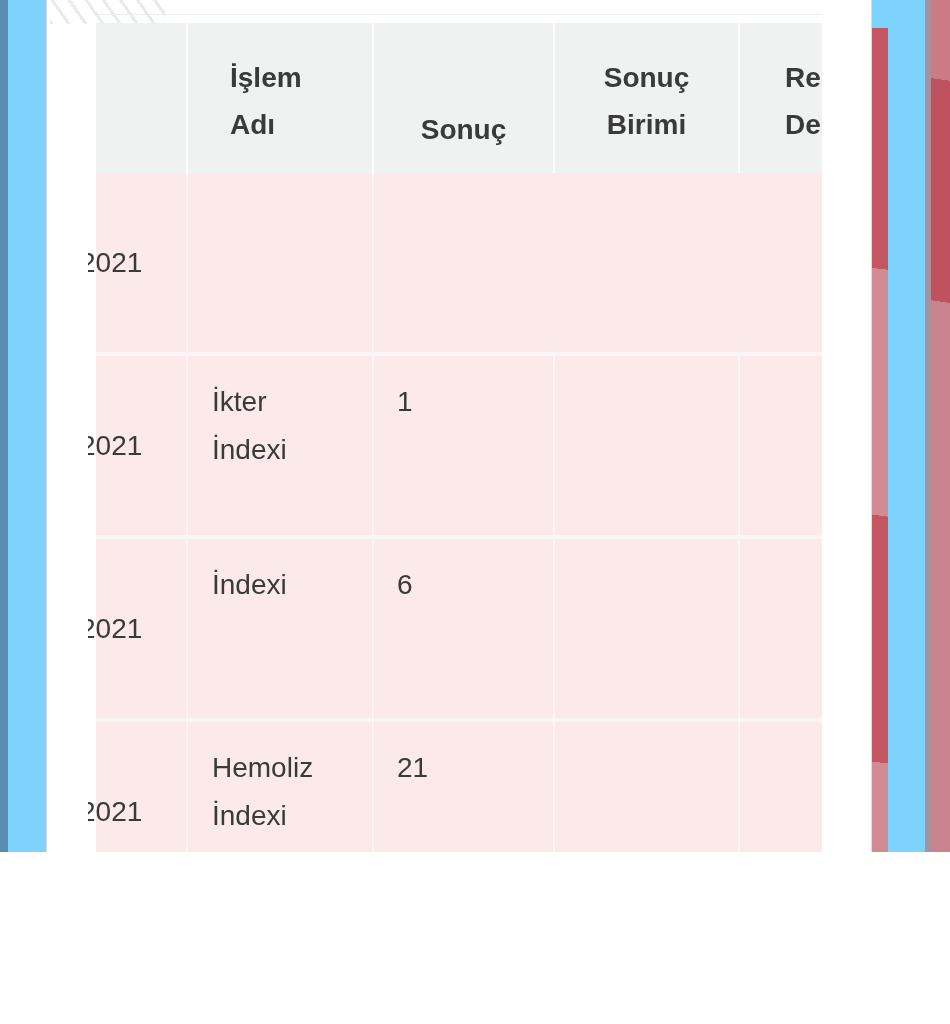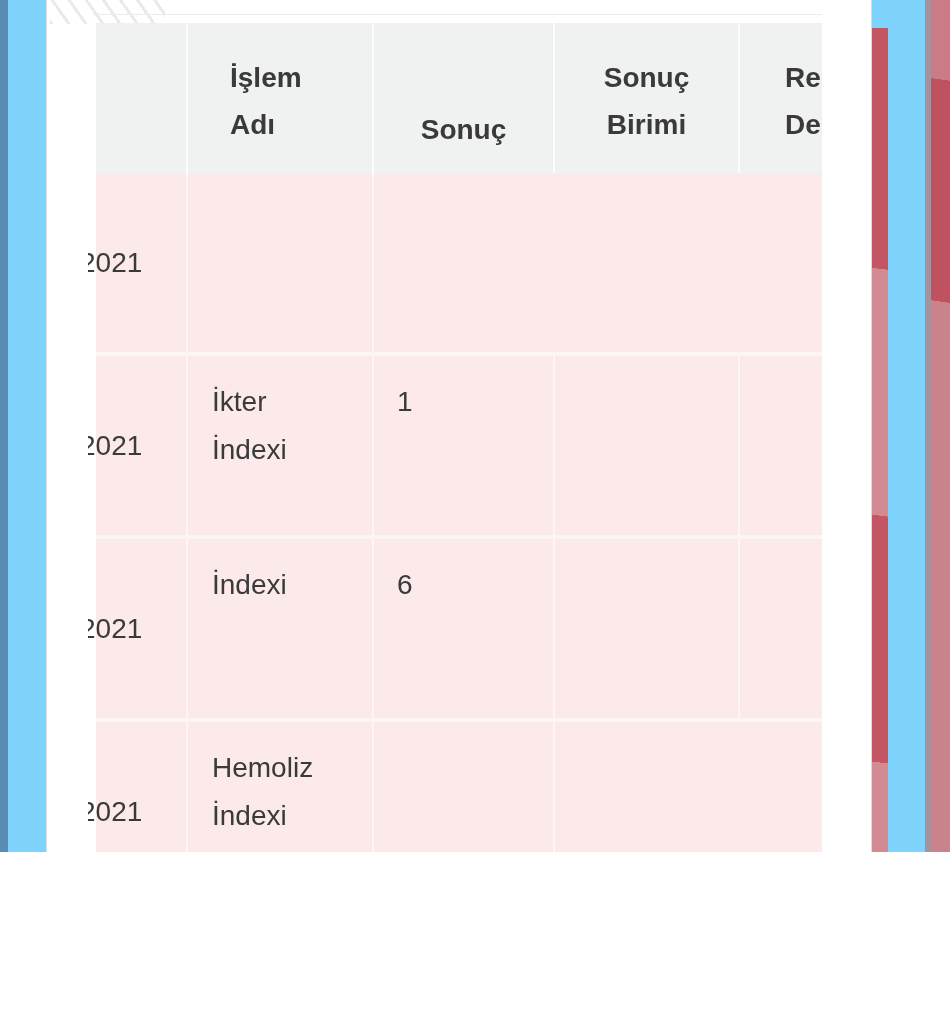--- a/index.html
+++ b/index.html
@@ -134,20 +134,21 @@
       </div>
 
       <div class="trow">
         <div class="cell c-date">
             <span>2021</span>
           </div>
         <div class="cell c-name">
           <div>Hemoliz</div>
           <div>İndexi</div>
         </div>
+        <div class="cell c-result"><span>21</span></div>
         <div class="cell c-unit"><span></span></div>
         <div class="cell c-ref"><span></span></div>
       </div>
 
     </div>
   </div>
 
   <div class="ghost-hatch ghost-1"></div>
   <div class="ghost-hatch ghost-2"></div>
 

